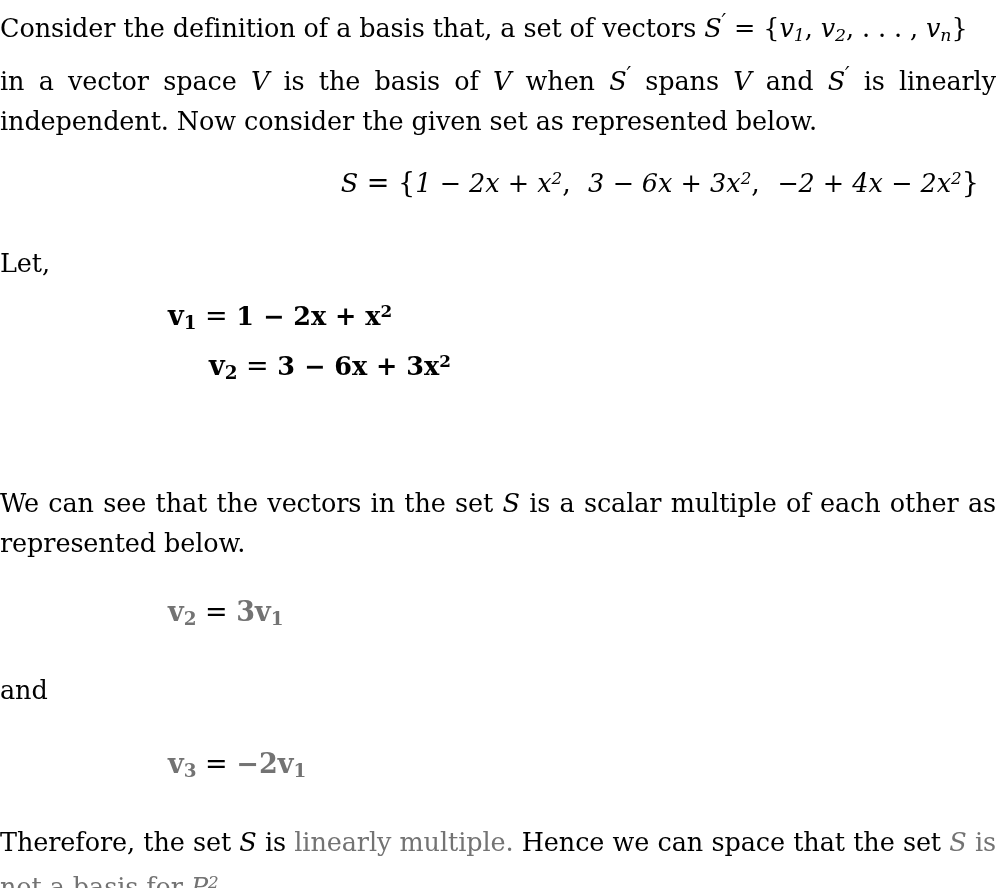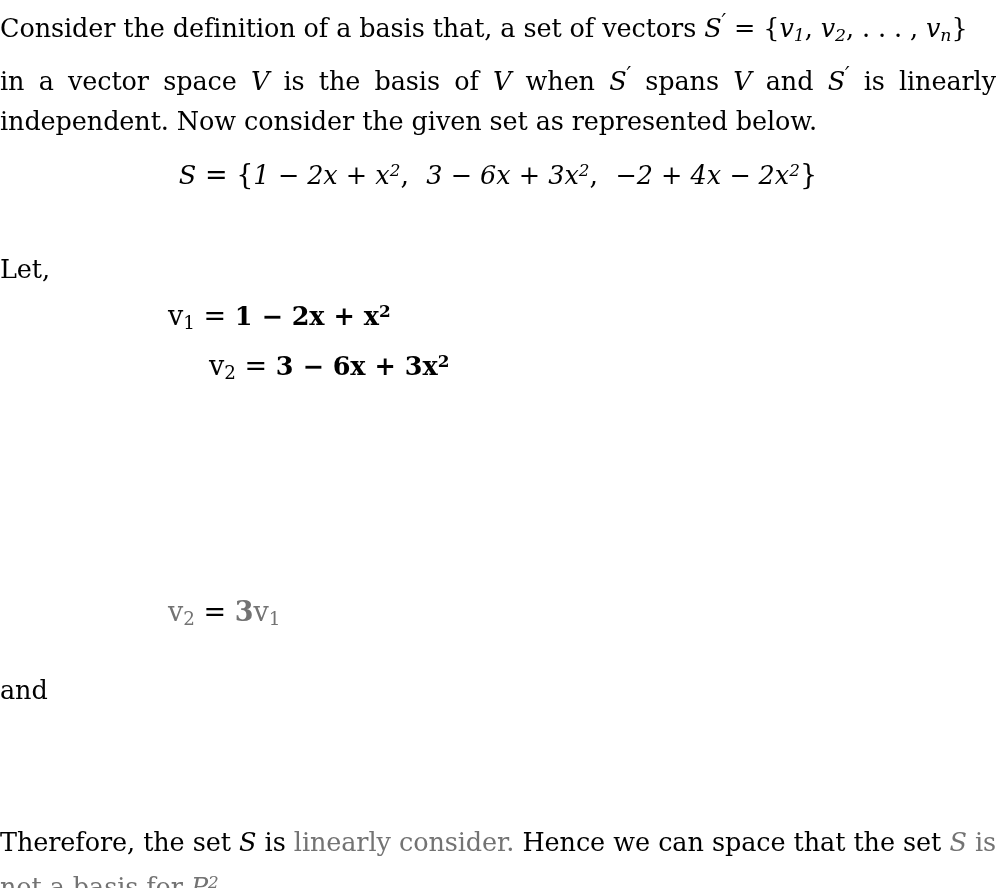--- a/index.html
+++ b/index.html
@@ -44,31 +44,31 @@
     font-size: 0.68em;
     vertical-align: -0.22em;
   }
   sup.msup {
     font-size: 0.66em;
     vertical-align: 0.48em;
   }
 
   
   .display {
-    text-align: center;
+    text-align: right;
     font-size: 27px;
-    margin: 9px;
+    margin: 17px;
     white-space: nowrap;
   }
   .eqline {
     font-size: 27px;
     white-space: nowrap;
   }
   .bvec {
-    font-weight: normal;
+    font-weight: bold;
     font-style: normal;
     font-family: "DejaVu Serif", "Liberation Serif", serif;
   }
   .bnum {
     font-weight: bold;
     font-style: normal;
     text-align: center;
   }
   .op { font-style: normal; }
 
@@ -84,38 +84,44 @@
 <div class="page">
 
   <div class="blk" style="left:0px; top:2px; width:996px;">
     <p class="para"><span>Consider the definition of a basis that, a set of vectors </span><span class="mi"><span>S</span><span class="prime">′</span></span><span class="op">&nbsp;<span>=</span>&nbsp;</span><span>{</span><span class="mi"><span>v</span><sub class="msub">1</sub></span><span>,</span>&nbsp;<span class="mi"><span>v</span><sub class="msub">2</sub></span><span>,</span>&nbsp;<span>. . . ,</span>&nbsp;<span class="mi"><span>v</span><sub class="msub">n</sub></span><span>}</span><br><span>in a vector space </span><span class="mi">V</span><span> is the basis of </span><span class="mi">V</span><span> when </span><span class="mi"><span>S</span><span class="prime">′</span></span><span> spans </span><span class="mi">V</span><span> and </span><span class="mi"><span>S</span><span class="prime">′</span></span><span> is linearly independent. Now consider the given set as represented below.</span></p>
   </div>
 
   <div class="blk" style="left:0px; top:150px; width:996px;">
     <div class="display"><span class="mi">S</span><span class="op">&nbsp;<span>=</span>&nbsp;</span><span>{</span><span class="mi"><span>1 − 2x + x</span><sup class="msup">2</sup></span><span>, </span>&nbsp;<span class="mi"><span>3 − 6x + 3x</span><sup class="msup">2</sup></span><span>, </span>&nbsp;<span class="mi"><span>−2 + 4x − 2x</span><sup class="msup">2</sup></span><span>}</span></div>
   </div>
 
-  <div class="blk" style="left:0px; top:249px;">
+  <div class="blk" style="left:0px; top:243px;">
     <span class="para">Let,</span>
   </div>
 
   <div class="blk" style="left:168px; top:300px;">
     <div class="eqline" style="height:50px;"><span class="bvec"><span>v</span><sub class="msub" style="font-style:normal;">1</sub></span><span class="op">&nbsp;<span>=</span>&nbsp;</span><span class="mi bnum"><span>1 − 2x + x</span><sup class="msup">2</sup></span></div>
 
     <div class="eqline" style="height:50px;margin-left:41px;"><span class="bvec"><span>v</span><sub class="msub" style="font-style:normal;">2</sub></span><span class="op">&nbsp;<span>=</span>&nbsp;</span><span class="mi bnum"><span>3 − 6x + 3x</span><sup class="msup">2</sup></span></div>
 
   </div>
 
+  <div class="blk" style="left:0px; top:483px; width:996px;">
+    <p class="para"><span>We can see that the vectors in the set </span><span class="mi">S</span><span> is a scalar multiple of each other as represented below.</span></p>
+  </div>
 
   <div class="blk" style="left:168px; top:596px;">
     <div class="eqline"><span class="bvec red"><span>v</span><sub class="msub" style="font-style:normal;">2</sub></span><span class="op black">&nbsp;<span>=</span>&nbsp;</span><span class="bnum red">3</span><span class="bvec red"><span>v</span><sub class="msub" style="font-style:normal;">1</sub></span></div>
   </div>
 
   <div class="blk" style="left:0px; top:670px;">
     <span class="para">and</span>
   </div>
 
+  <div class="blk" style="left:168px; top:748px;">
+    <div class="eqline"><span class="bvec red"><span>v</span><sub class="msub" style="font-style:normal;">3</sub></span><span class="op black">&nbsp;<span>=</span>&nbsp;</span><span class="bnum red">−2</span><span class="bvec red"><span>v</span><sub class="msub" style="font-style:normal;">1</sub></span></div>
+  </div>
 
   <div class="blk" style="left:0px; top:822px; width:996px;">
-    <p class="para"><span>Therefore, the set </span><span class="mi">S</span><span> is </span><span class="red">linearly consider.</span><span> Hence we can space that the set </span><span class="mi red">S</span><span class="red"> is not a basis for </span><span class="mi red"><span>P</span><sup class="msup">2</sup></span><span class="black">.</span></p>
+    <p class="para"><span>Therefore, the set </span><span class="mi">S</span><span> is </span><span class="red">linearly multiple.</span><span> Hence we can space that the set </span><span class="mi red">S</span><span class="red"> is not a basis for </span><span class="mi red"><span>P</span><sup class="msup">2</sup></span><span class="black">.</span></p>
   </div>
 
 </div>
 
 </body></html>

